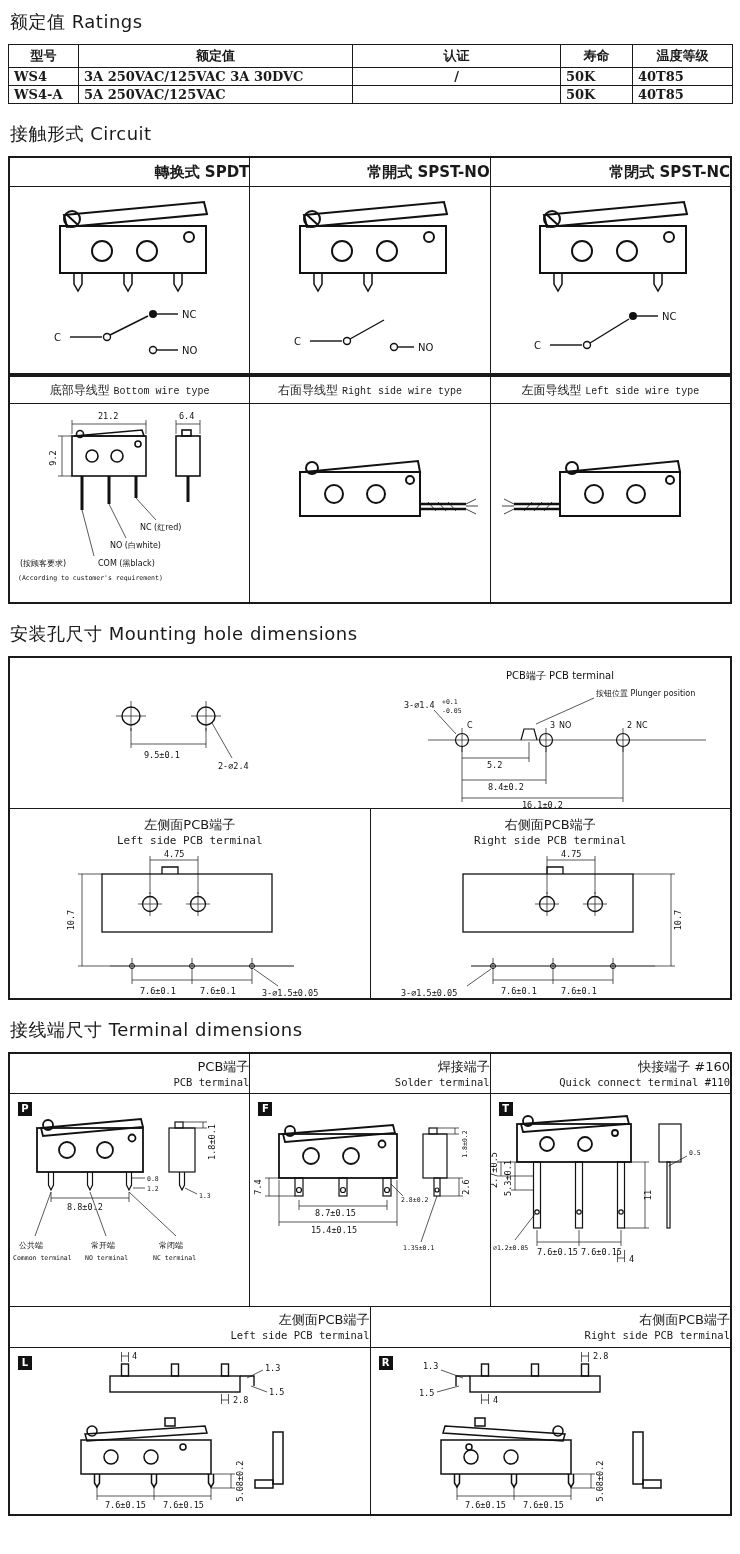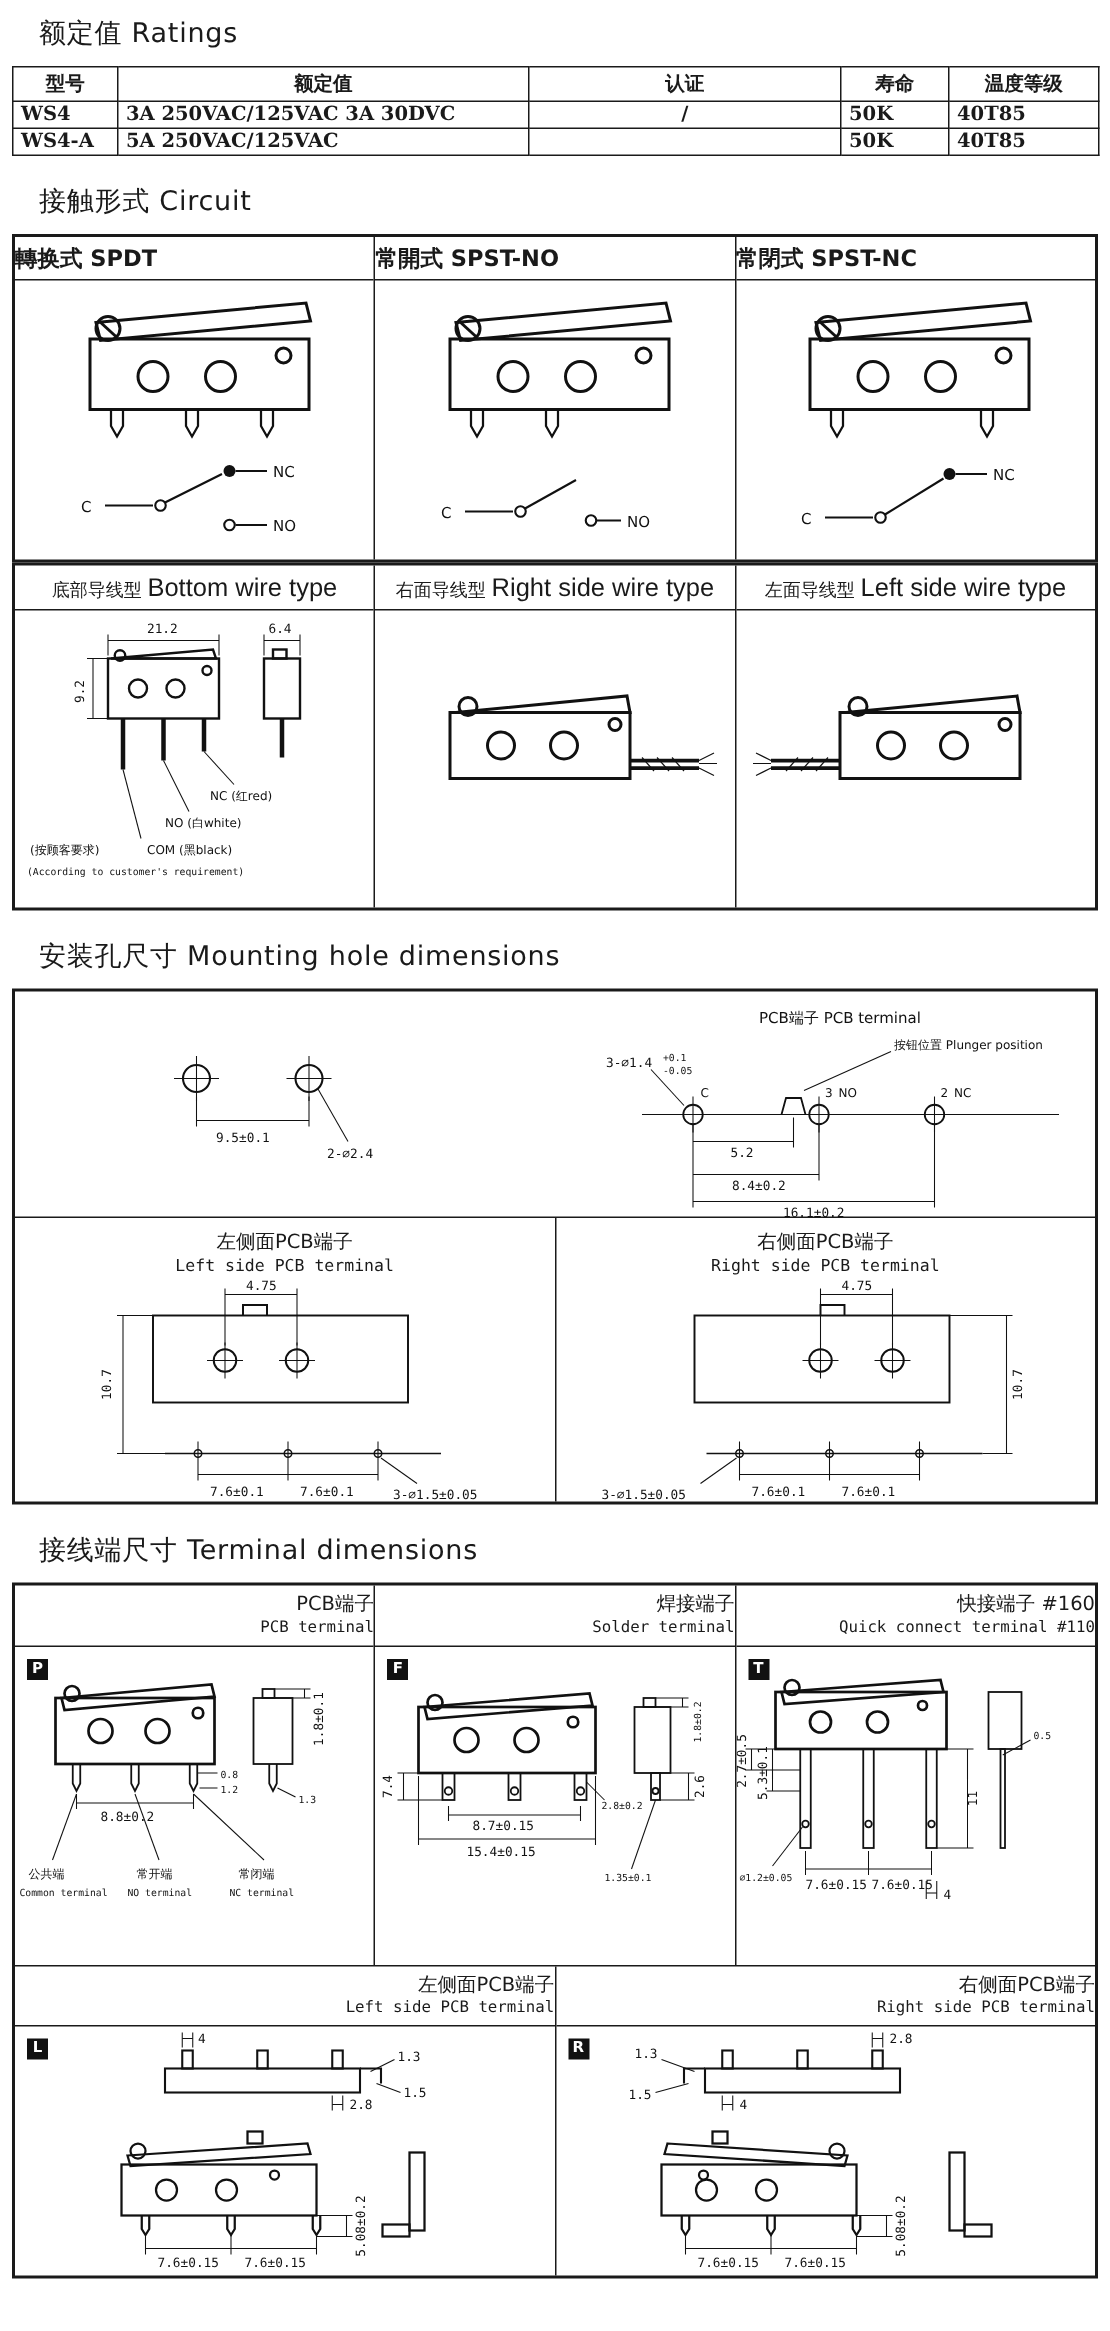--- a/index.html
+++ b/index.html
@@ -1,32 +1,32 @@
 <!DOCTYPE html>
 <html><head>
 <meta charset="utf-8">
 <title>WS4 Datasheet</title>
 <style>
   *{box-sizing:border-box}
   html,body{margin:0;padding:0}
   body{width:740px;background:#fff;color:#1a1a1a;font-family:"DejaVu Sans",sans-serif}
   .page{padding:6px 8px 14px}
-  .sec-title{font-size:18px;font-weight:500;letter-spacing:.5px;margin:18px 0 10px 18px}
+  .sec-title{font-size:18px;font-weight:500;letter-spacing:.5px;margin:18px 0 10px 2px}
   .sec-title.first{margin-top:4px}
   table.ratings{border-collapse:collapse;width:724px;table-layout:fixed}
   .ratings th{border:1.5px solid #1a1a1a;font-size:13px;padding:2px 4px;font-weight:700}
   .ratings td{border:1.5px solid #1a1a1a;font-size:13px;font-weight:700;font-family:"DejaVu Serif",serif;padding:1px 5px}
   .ratings td.ctr{text-align:center}
   .box{border:2px solid #1a1a1a;width:724px}
   .row{display:flex}
   .cell{flex:1;min-width:0}
   .cell+.cell{border-left:1.5px solid #1a1a1a}
-  .c-head{border-bottom:1.5px solid #1a1a1a;text-align:left;font-size:15px;font-weight:700;padding:5px 0 4px}
+  .c-head{border-bottom:1.5px solid #1a1a1a;text-align:right;font-size:15px;font-weight:700;padding:5px 0 4px}
   .o-head{border-bottom:1.5px solid #1a1a1a;text-align:center;font-size:12px;padding:5px 0 4px}
-  .o-head .en{font-family:Liberation Sans, sans-serif;font-size:17px}
+  .o-head .en{font-family:Liberation Mono, monospace;font-size:10px}
   .draw{display:flex;justify-content:center;align-items:flex-start}
   .c-draw{height:186px;padding-top:2px}
   .o-draw{height:198px;padding-top:2px}
   .m-top{height:150px;display:flex;align-items:flex-start;justify-content:space-between;padding:8px 10px 0 46px}
   .m-bottom{display:flex;border-top:1.5px solid #1a1a1a}
   .m-cell{flex:1;min-width:0}
   .m-cell+.m-cell{border-left:1.5px solid #1a1a1a}
   .m-head{text-align:center;padding-top:5px;line-height:1.25}
   .m-head .cn{font-size:13px}
   .m-head .en{display:block;font-family:"DejaVu Sans Mono",monospace;font-size:11px}

